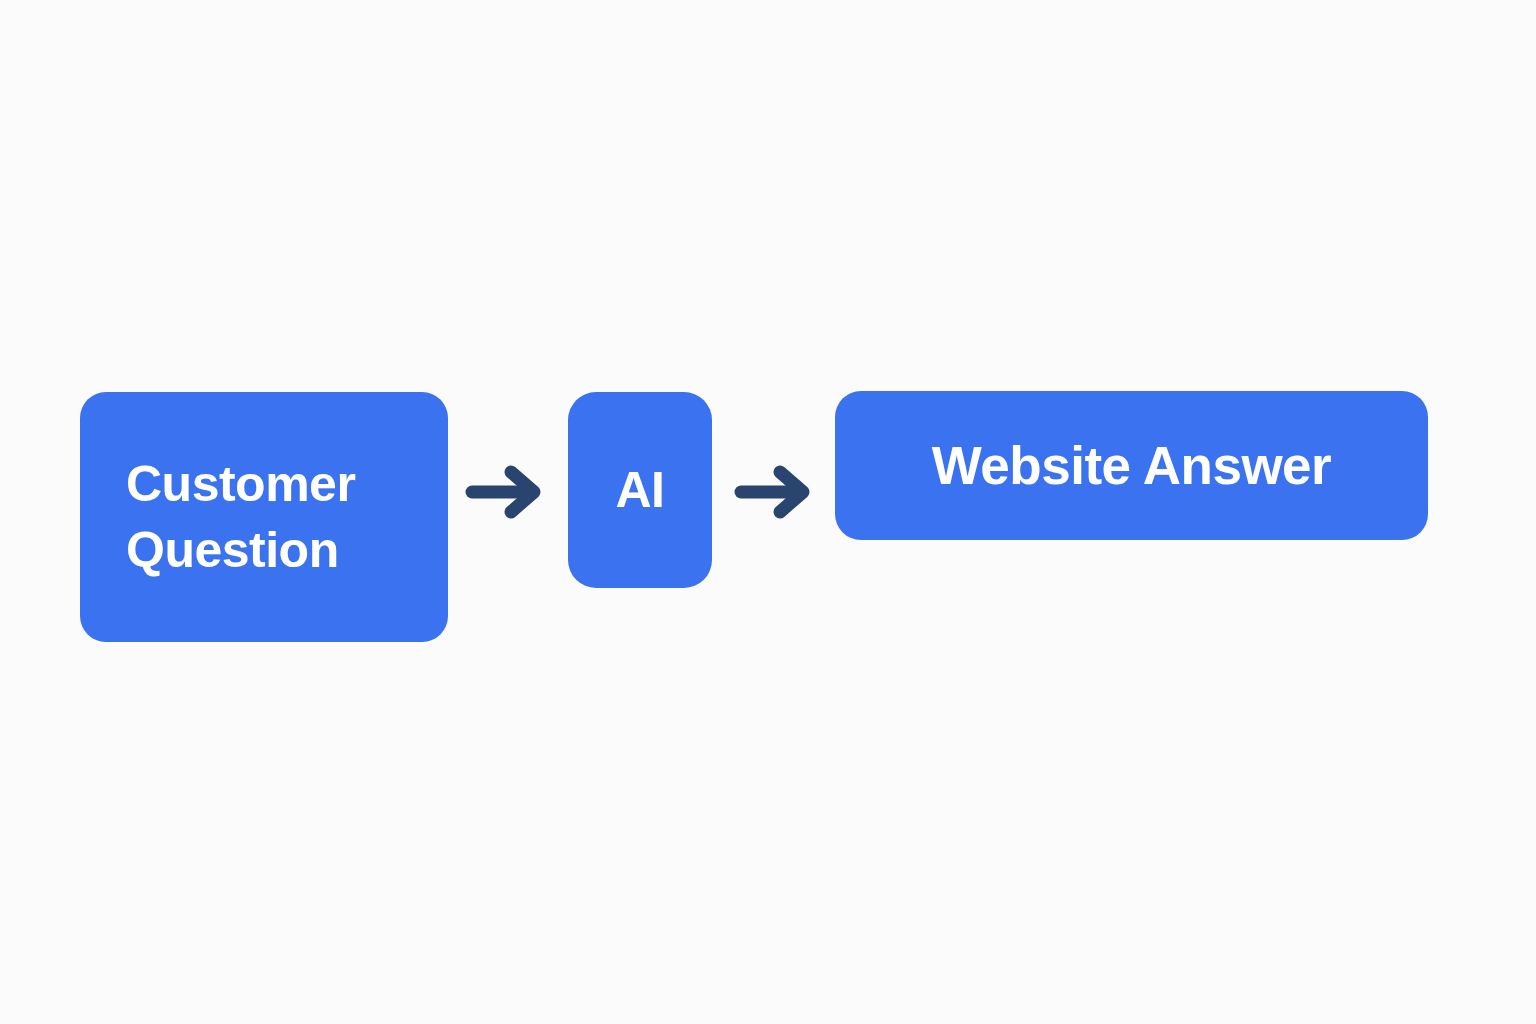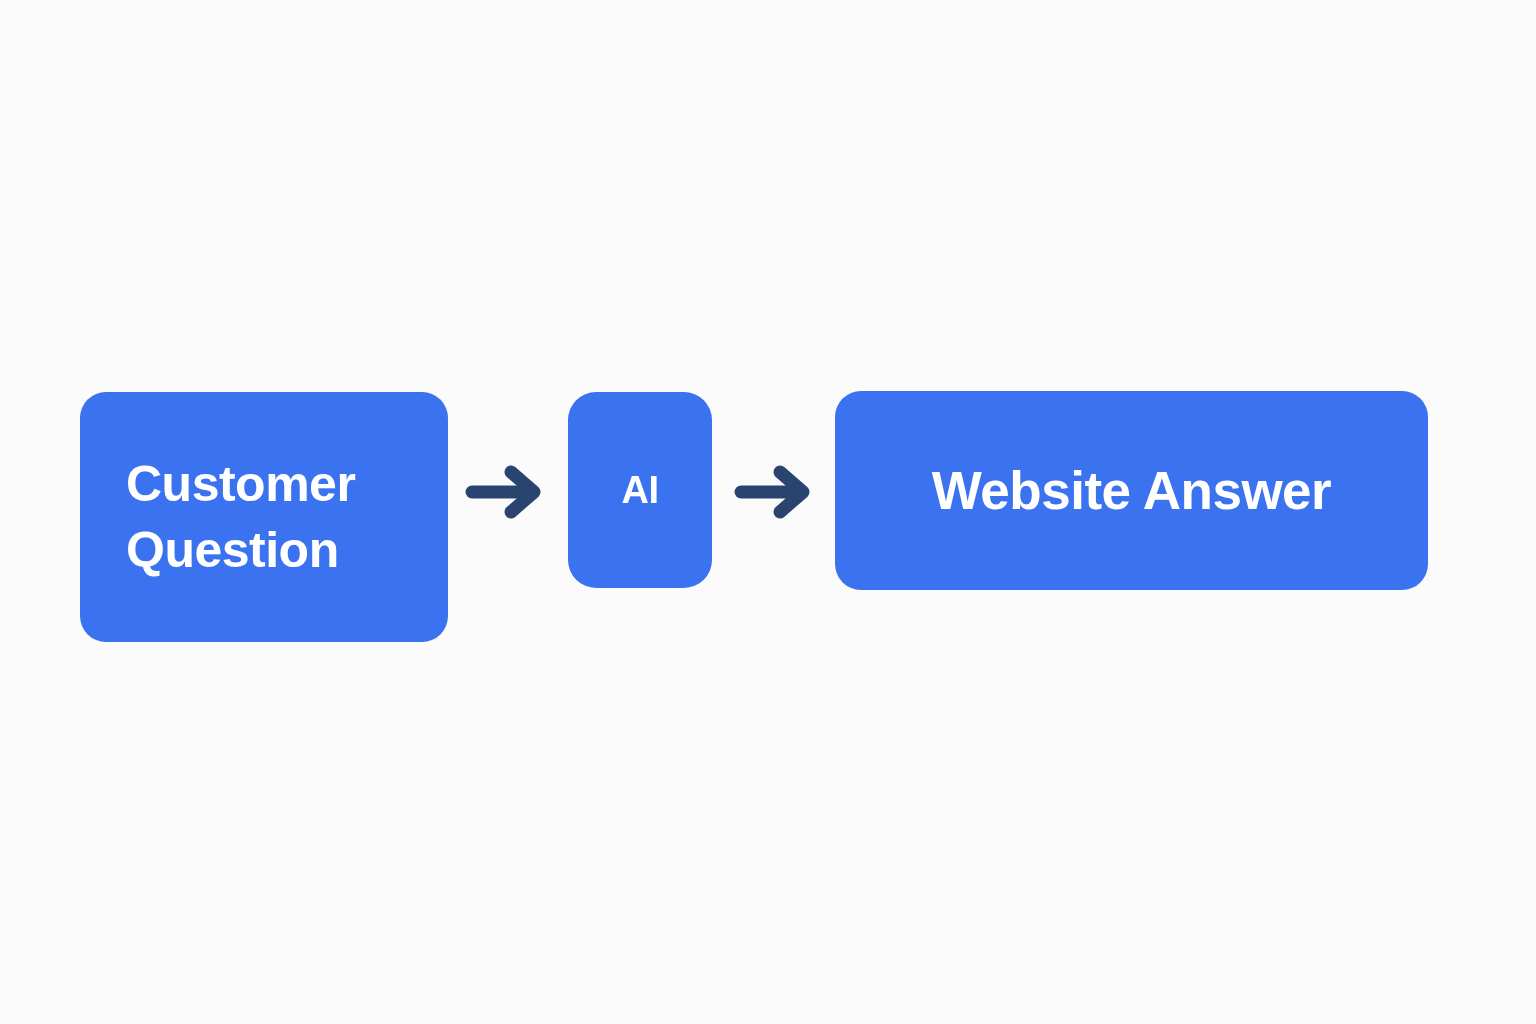--- a/index.html
+++ b/index.html
@@ -60,29 +60,29 @@
   }
 
   
   .node-ai {
     left: 568px;
     top: 1px;
     width: 144px;
     height: 196px;
     justify-content: center;
     border-radius: 28px;
-    font-size: 38px;
+    font-size: 50px;
   }
 
   
   .node-answer {
     left: 835px;
     top: 0px;
     width: 593px;
-    height: 199px;
+    height: 149px;
     justify-content: center;
     font-size: 53px;
   }
 
   
   .arrow {
     position: absolute;
     top: 73px;
     height: 56px;
     width: 82px;

